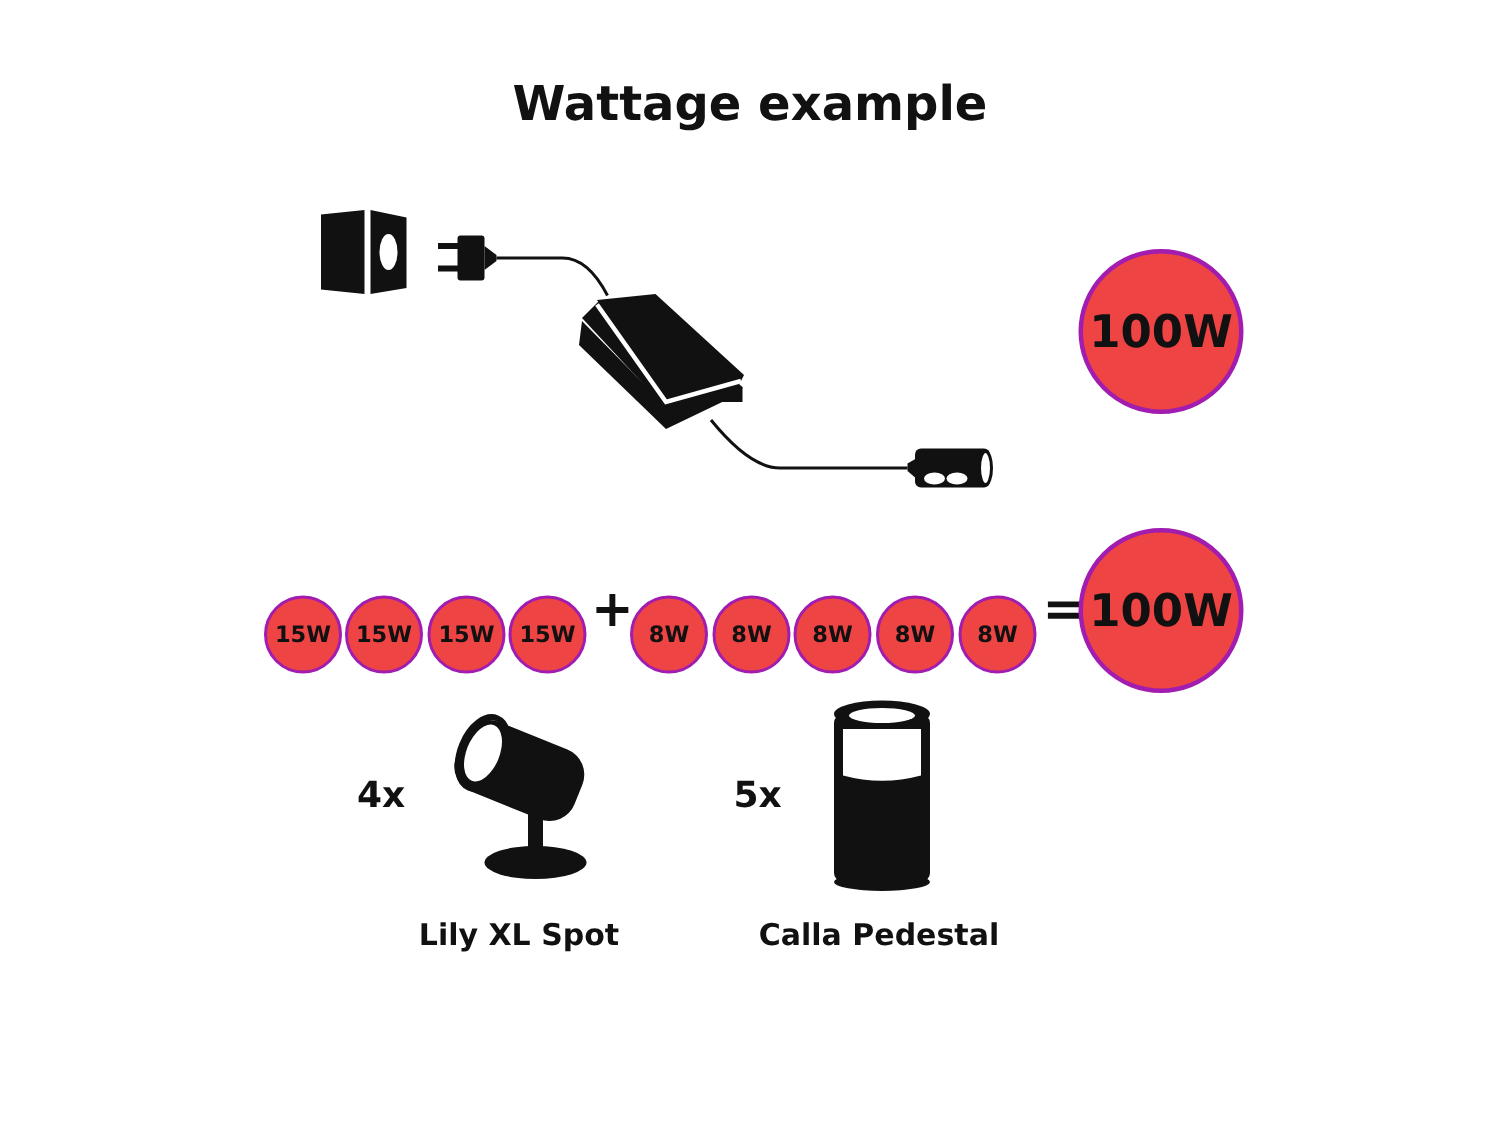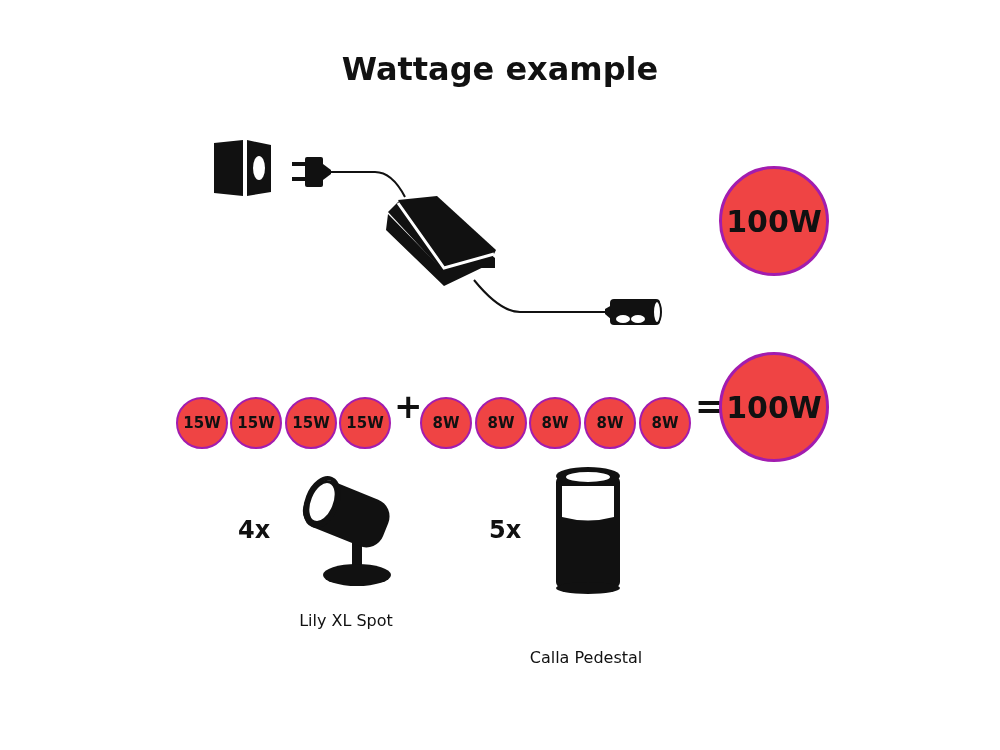--- a/index.html
+++ b/index.html
@@ -5,21 +5,21 @@
   html,body{margin:0;padding:0;background:#fff;}
   body{width:1000px;height:750px;position:relative;overflow:hidden;font-family:"DejaVu Sans","Liberation Sans",sans-serif;color:#111;}
   .abs{position:absolute;}
   #title{left:0;width:1000px;top:50px;text-align:center;font-size:32px;font-weight:bold;letter-spacing:0px;}
   svg.ill{position:absolute;left:0;top:0;}
   .circ{position:absolute;border:2px solid #a21caf;border-radius:50%;box-sizing:border-box;display:flex;align-items:center;justify-content:center;font-weight:bold;background:#ef4444;}
   .small{width:52px;height:52px;font-size:15px;top:397px;}
   .big{width:110px;height:110px;font-size:30px;border-width:3px;}
   .op{position:absolute;font-weight:bold;font-size:34px;top:386px;}
   .qty{position:absolute;font-size:24px;font-weight:bold;}
-  .label{position:absolute;font-size:16px;font-weight:normal;text-align:center;width:200px;}
+  .label{position:absolute;font-size:20px;font-weight:bold;text-align:center;width:200px;}
 </style>
 </head>
 <body>
 
 <div id="title" class="abs">Wattage example</div>
 
 <svg class="ill" width="1000" height="750" viewBox="0 0 1000 750">
 
   <g>
     <polygon points="214,143 243,140 243,196 214,193" fill="#111"></polygon>
@@ -83,13 +83,13 @@
 <div class="circ small" style="left:475px;">8W</div>
 <div class="circ small" style="left:529px;">8W</div>
 <div class="circ small" style="left:584px;">8W</div>
 <div class="circ small" style="left:639px;">8W</div>
 <div class="op" style="left:695px;">=</div>
 <div class="circ big" style="left:719px;top:352px;">100W</div>
 
 <div class="qty" style="left:238px;top:516px;">4x</div>
 <div class="label" style="left:246px;top:611px;">Lily XL Spot</div>
 <div class="qty" style="left:489px;top:516px;">5x</div>
-<div class="label" style="left:486px;top:648px;">Calla Pedestal</div>
+<div class="label" style="left:486px;top:611px;">Calla Pedestal</div>
 
 </body></html>

